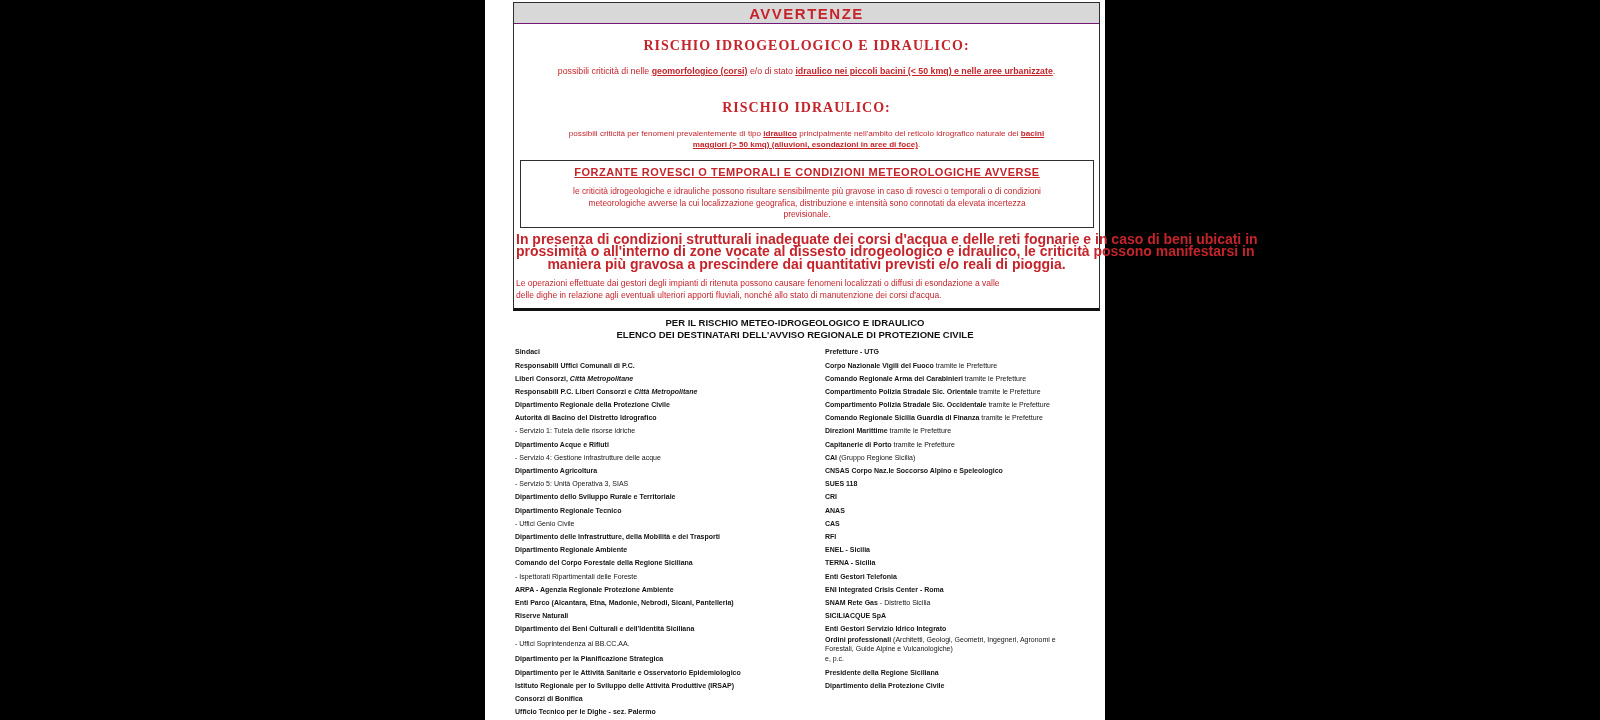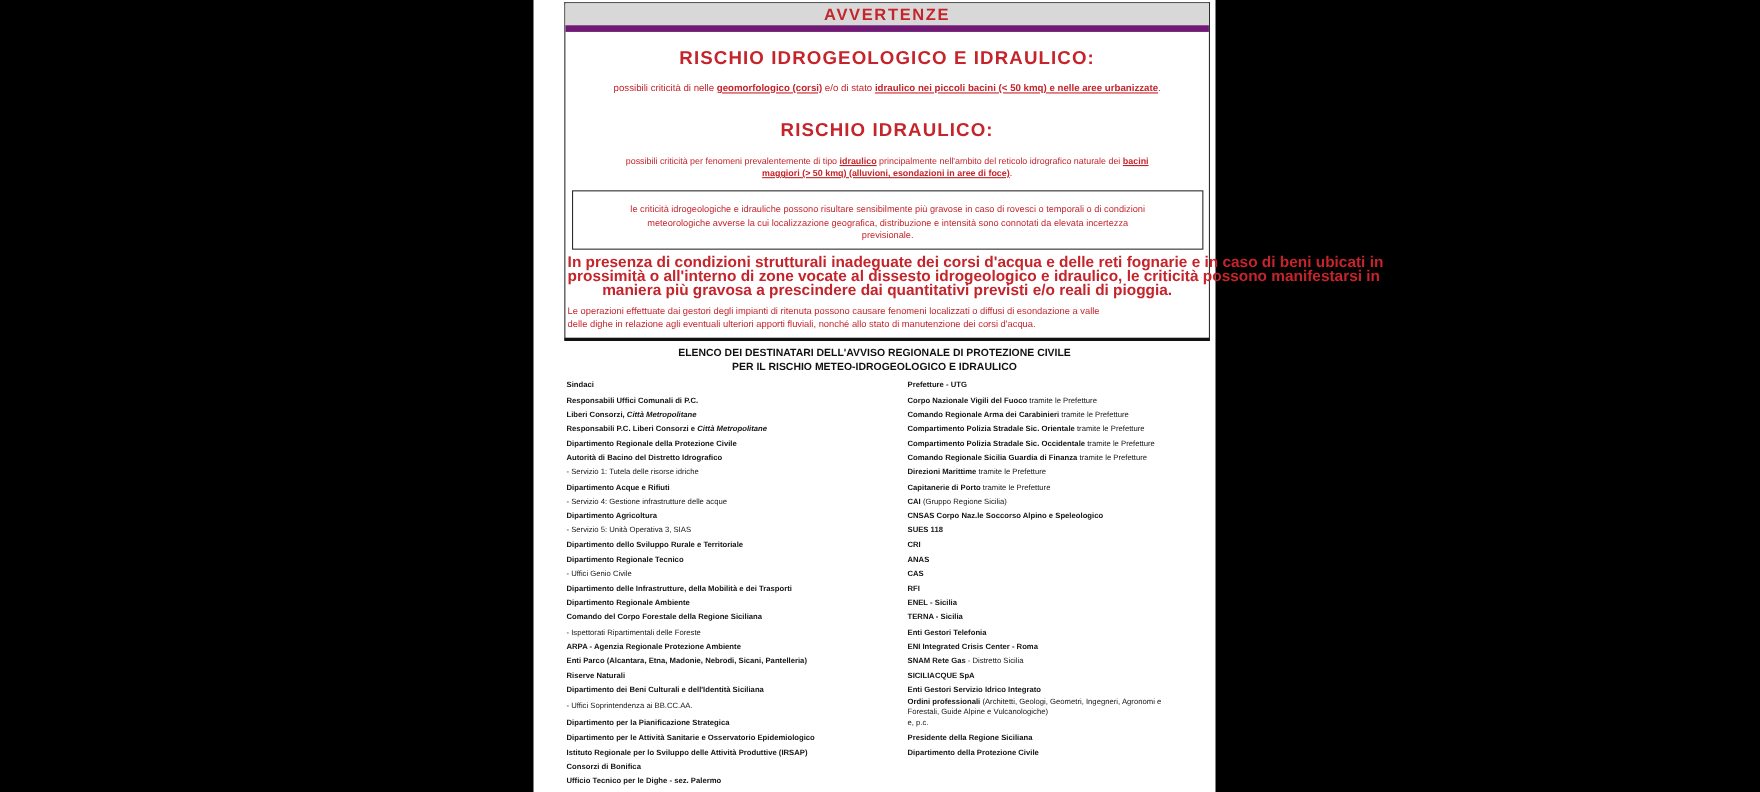--- a/index.html
+++ b/index.html
@@ -2,25 +2,25 @@
 <html><head>
 <meta charset="utf-8">
 <style>
   html,body{margin:0;padding:0;background:#000;}
   .viewport{position:relative;width:1600px;height:720px;background:#000;overflow:hidden;
             font-family:"Liberation Sans","DejaVu Sans",sans-serif;}
   .page{position:absolute;left:485px;top:0;width:620px;height:720px;background:#fff;}
 
   
   .warn-box{margin:2px 5px 0 28px;border:1.5px solid #2e2e2e;border-bottom:3px solid #111;background:#fff;}
-  .warn-title-bar{height:20px;background:#d8d8d8;border-bottom:6px solid #701a75;
+  .warn-title-bar{height:20px;background:#d8d8d8;border-bottom:1px solid #701a75;
                   display:flex;align-items:center;justify-content:center;}
   .warn-title{font-size:15px;font-weight:bold;color:#c5242b;letter-spacing:1.5px;}
 
-  .sec-heading{text-align:center;color:#c5242b;font-weight:bold;font-size:17px;letter-spacing:1px;margin:12px;}
+  .sec-heading{text-align:center;color:#c5242b;font-weight:bold;font-size:14px;letter-spacing:1px;margin:12px;font-family:Liberation Serif, serif;}
   .sec1{margin-top:14px;}
   .sec2{margin-top:23px;}
   .rich{ text-align:center;color:#c5242b;font-size:8.8px;line-height:11px;margin:2px 4px 0;white-space:nowrap;}
   .rich.sec2-body{font-size:8.1px;line-height:11px;}
   .seg-n{font-weight:normal;}
   .seg-bu{font-weight:bold;text-decoration:underline;}
 
   .forzante-box{margin:10px 5px 0 6px;border:1px solid #2e2e2e;padding:3px 5px 5px;}
   .forz-heading{text-align:center;color:#c5242b;font-weight:bold;font-size:11px;
                 text-decoration:underline;letter-spacing:0.5px;margin:2px 0 0;}
@@ -58,31 +58,32 @@
           <p class="sec-heading">RISCHIO IDROGEOLOGICO E IDRAULICO:</p>
           <p class="rich"><span class="seg-n">possibili criticità di nelle </span><span class="seg-bu">geomorfologico (corsi)</span><span class="seg-n"> e/o di stato </span><span class="seg-bu">idraulico nei piccoli bacini (&lt; 50 kmq) e nelle aree urbanizzate</span><span class="seg-n">.</span></p>
         </div>
 
         <div class="sec sec2">
           <p class="sec-heading">RISCHIO IDRAULICO:</p>
           <p class="rich sec2-body"><span class="seg-n">possibili criticità per fenomeni prevalentemente di tipo </span><span class="seg-bu">idraulico</span><span class="seg-n"> principalmente nell'ambito del reticolo idrografico naturale dei </span><span class="seg-bu">bacini</span><br><span class="seg-bu">maggiori (&gt; 50 kmq) (alluvioni, esondazioni in aree di foce)</span><span class="seg-n">.</span></p>
         </div>
 
         <div class="forzante-box">
+          <p class="forz-heading">FORZANTE ROVESCI O TEMPORALI E CONDIZIONI METEOROLOGICHE AVVERSE</p>
           <p class="forz-body">le criticità idrogeologiche e idrauliche possono risultare sensibilmente più gravose in caso di rovesci o temporali o di condizioni<br>meteorologiche avverse la cui localizzazione geografica, distribuzione e intensità sono connotati da elevata incertezza<br>previsionale.</p>
         </div>
 
         <p class="bold-para">In presenza di condizioni strutturali inadeguate dei corsi d'acqua e delle reti fognarie e in caso di beni ubicati in<br>prossimità o all'interno di zone vocate al dissesto idrogeologico e idraulico, le criticità possono manifestarsi in<br>maniera più gravosa a prescindere dai quantitativi previsti e/o reali di pioggia.</p>
         <p class="closing-para">Le operazioni effettuate dai gestori degli impianti di ritenuta possono causare fenomeni localizzati o diffusi di esondazione a valle<br>delle dighe in relazione agli eventuali ulteriori apporti fluviali, nonché allo stato di manutenzione dei corsi d'acqua.</p>
       </div>
     </div>
 
     <div class="elenco-heading">
+      <div>PER IL RISCHIO METEO-IDROGEOLOGICO E IDRAULICO</div>
       <div>ELENCO DEI DESTINATARI DELL'AVVISO REGIONALE DI PROTEZIONE CIVILE</div>
-      <div>PER IL RISCHIO METEO-IDROGEOLOGICO E IDRAULICO</div>
     </div>
 
     <div class="recipients-grid">
         <div class="grid-row"><div class="cell left"><span class="seg-b">Sindaci</span></div><div class="cell right"><span class="seg-b">Prefetture - UTG</span></div></div>
         <div class="grid-row"><div class="cell left"><span class="seg-b">Responsabili Uffici Comunali di P.C.</span></div><div class="cell right"><span class="seg-b">Corpo Nazionale Vigili del Fuoco</span><span class="seg-r"> tramite le Prefetture</span></div></div>
         <div class="grid-row"><div class="cell left"><span class="seg-b">Liberi Consorzi, </span><span class="seg-bi">Città Metropolitane</span></div><div class="cell right"><span class="seg-b">Comando Regionale Arma dei Carabinieri</span><span class="seg-r"> tramite le Prefetture</span></div></div>
         <div class="grid-row"><div class="cell left"><span class="seg-b">Responsabili P.C. Liberi Consorzi e </span><span class="seg-bi">Città Metropolitane</span></div><div class="cell right"><span class="seg-b">Compartimento Polizia Stradale Sic. Orientale</span><span class="seg-r"> tramite le Prefetture</span></div></div>
         <div class="grid-row"><div class="cell left"><span class="seg-b">Dipartimento Regionale della Protezione Civile</span></div><div class="cell right"><span class="seg-b">Compartimento Polizia Stradale Sic. Occidentale</span><span class="seg-r"> tramite le Prefetture</span></div></div>
         <div class="grid-row"><div class="cell left"><span class="seg-b">Autorità di Bacino del Distretto Idrografico</span></div><div class="cell right"><span class="seg-b">Comando Regionale Sicilia Guardia di Finanza</span><span class="seg-r"> tramite le Prefetture</span></div></div>
         <div class="grid-row"><div class="cell left"><span class="seg-r">- Servizio 1: Tutela delle risorse idriche</span></div><div class="cell right"><span class="seg-b">Direzioni Marittime</span><span class="seg-r"> tramite le Prefetture</span></div></div>

